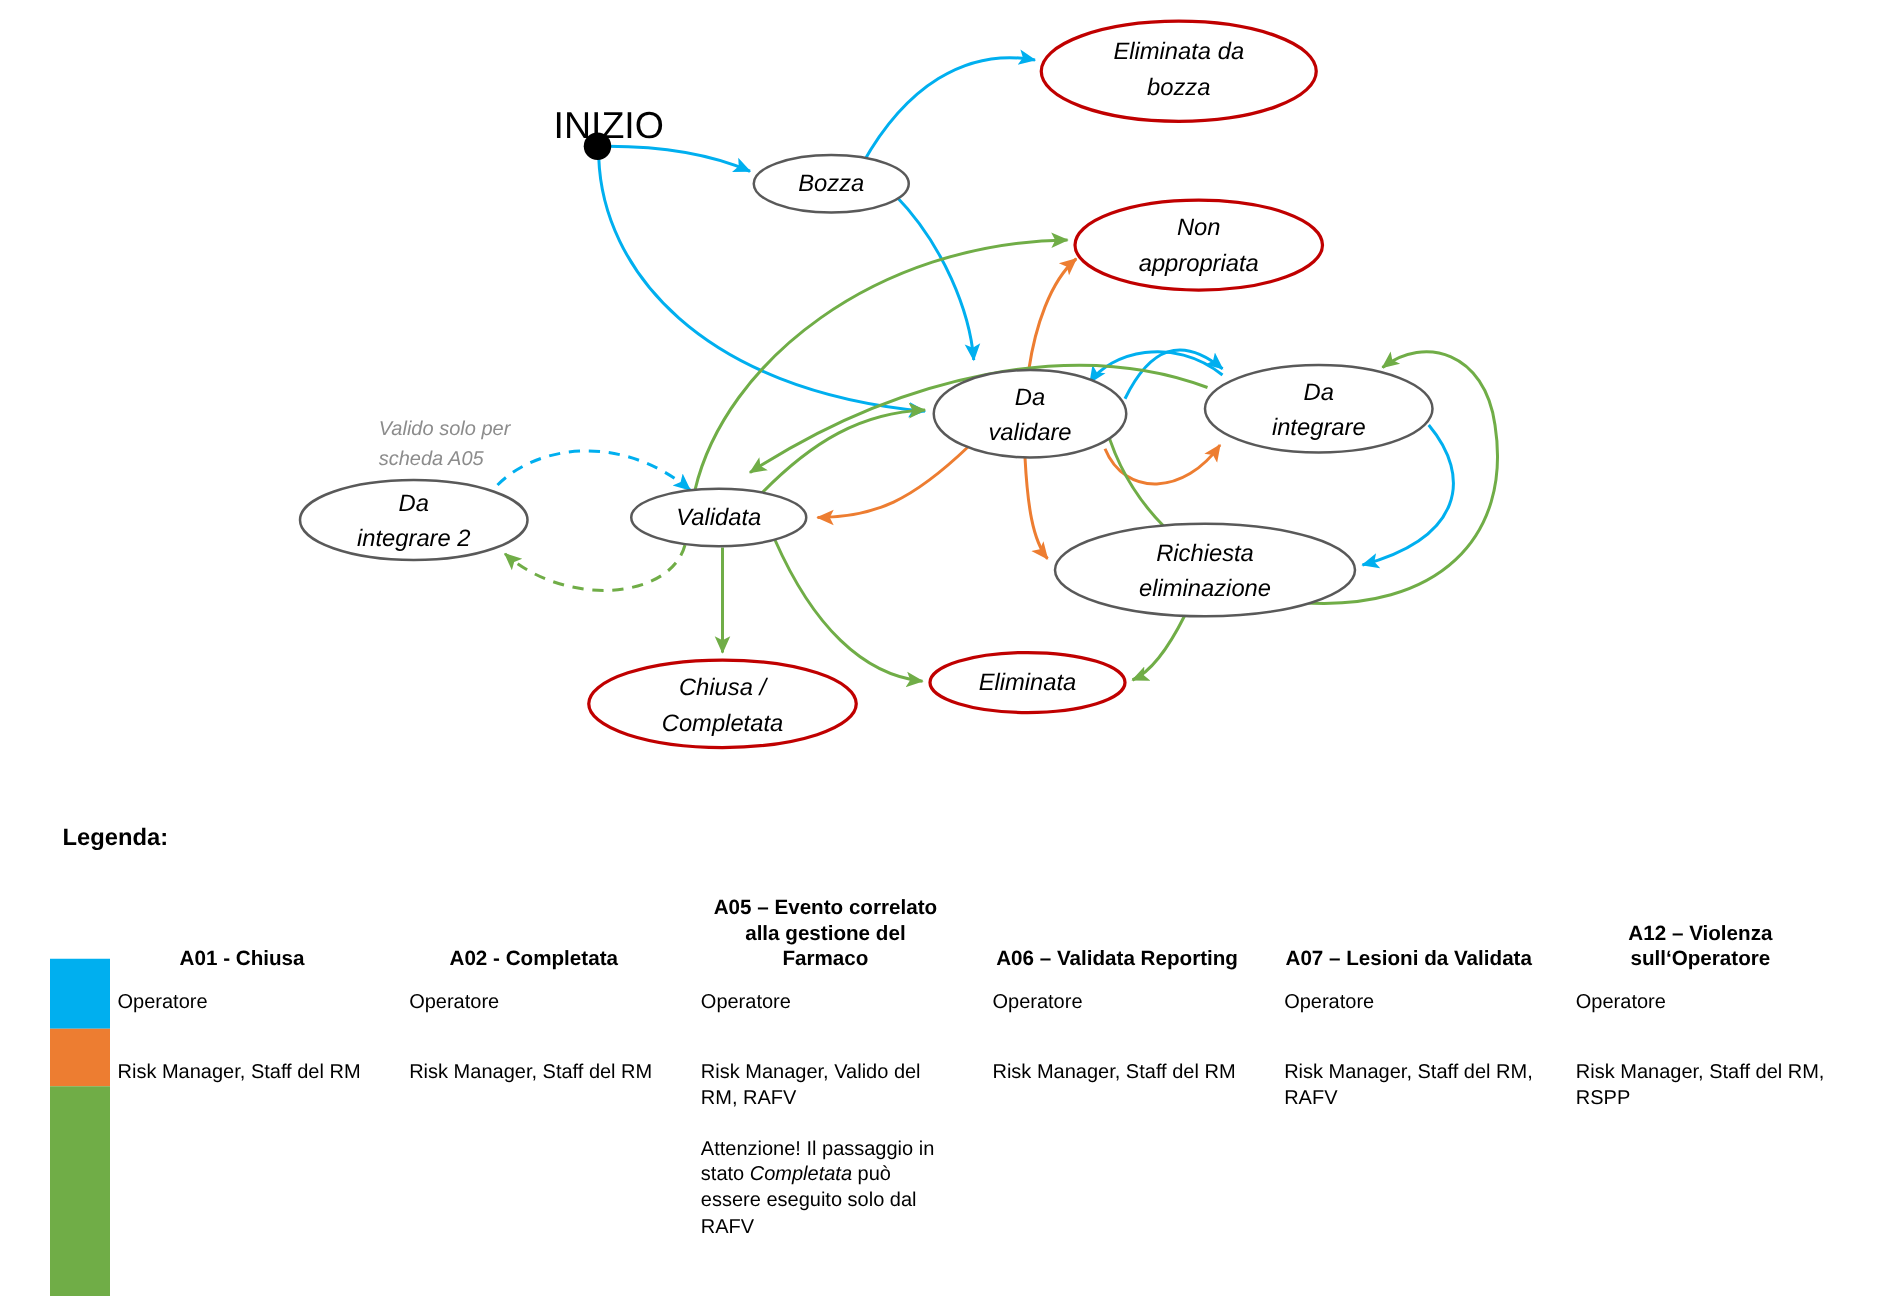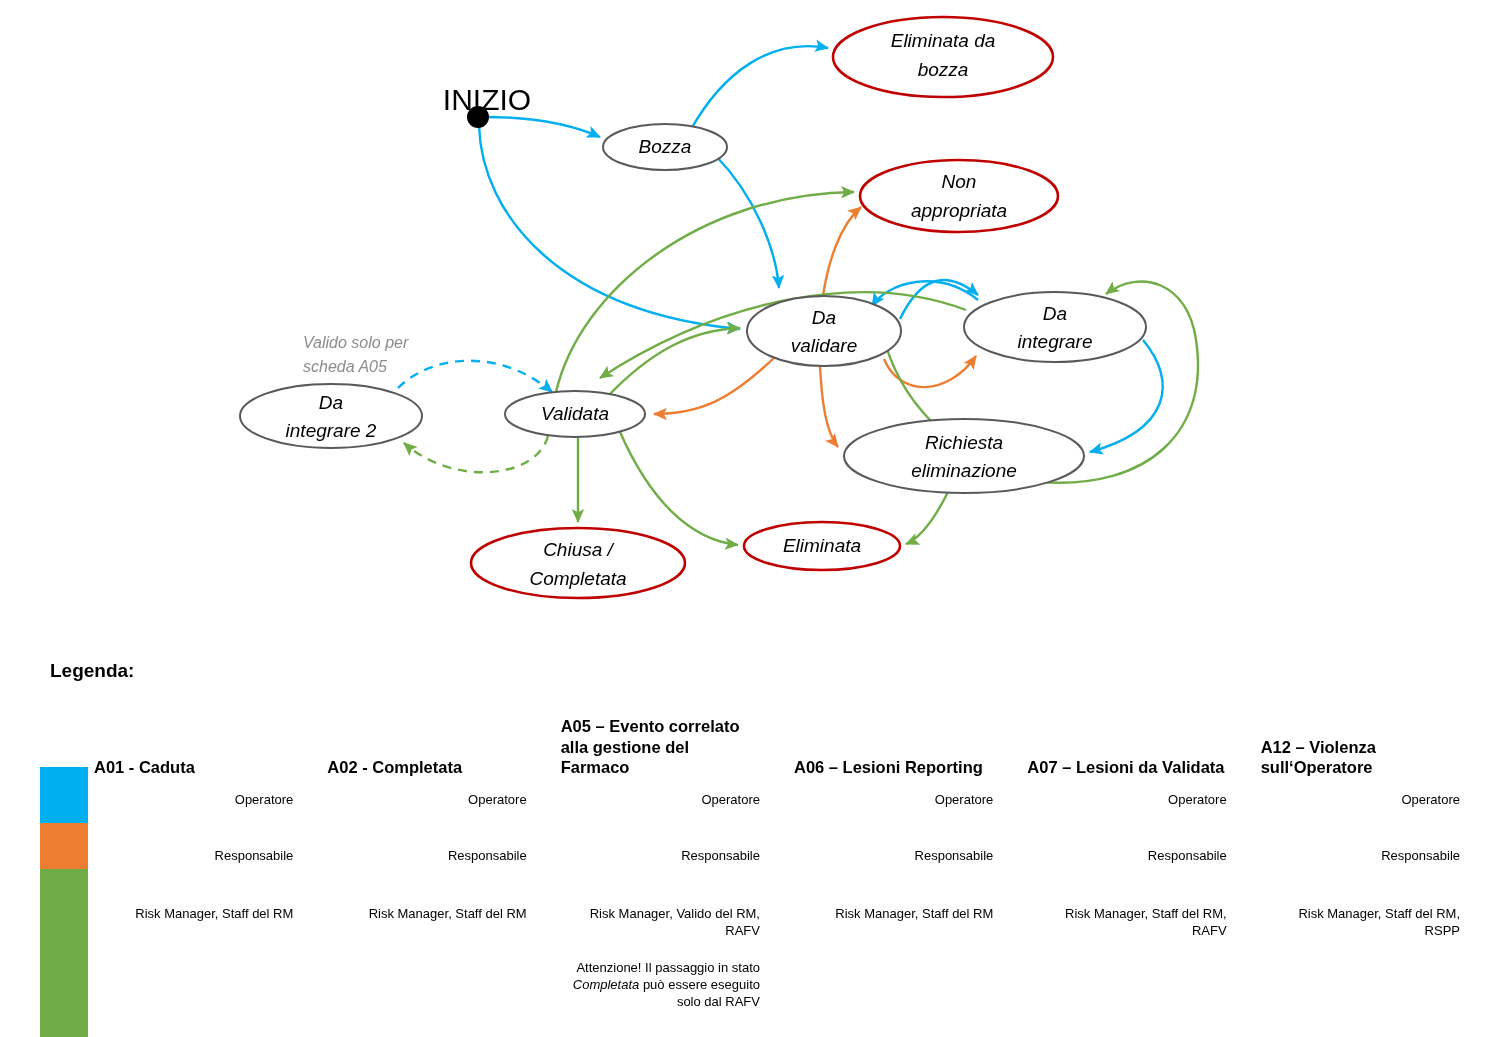--- a/index.html
+++ b/index.html
@@ -93,33 +93,33 @@
     left: 94px;
     top: 40px;
     width: 1400px;
     border-collapse: collapse;
     table-layout: fixed;
   }
   #legend-table col {
     width: 232px;
   }
   #legend-table th {
-    text-align: left;
+    text-align: center;
     vertical-align: bottom;
     font-size: 16.5px;
     font-weight: bold;
     color: #000000;
     padding: 0 34px 14px 0;
     line-height: 1.25;
     height: 86px;
   }
   #legend-table td {
-    text-align: right;
+    text-align: left;
     vertical-align: top;
-    font-size: 13px;
+    font-size: 16px;
     font-weight: normal;
     color: #000000;
     padding: 0 34px 0 0;
     line-height: 1.3;
   }
   .row-operatore td { height: 56px; padding-top: 10px; }
   .row-responsabile td { height: 58px; padding-top: 10px; }
   .row-rm td { height: 160px; padding-top: 8px; }
   .cell-block { display: block; }
   .cell-gap { display: block; height: 20px; }
@@ -268,45 +268,37 @@
     <colgroup>
       <col>
         <col>
         <col>
         <col>
         <col>
         <col>
     </colgroup>
     <thead>
       <tr>
-        <th>A01 - Caduta</th>
+        <th>A01 - Chiusa</th>
         <th>A02 - Completata</th>
         <th>A05 – Evento correlato alla gestione del Farmaco</th>
-        <th>A06 – Lesioni Reporting</th>
+        <th>A06 – Validata Reporting</th>
         <th>A07 – Lesioni da Validata</th>
         <th>A12 – Violenza sull‘Operatore</th>
       </tr>
     </thead>
     <tbody>
       <tr class="row-operatore">
         <td>Operatore</td>
         <td>Operatore</td>
         <td>Operatore</td>
         <td>Operatore</td>
         <td>Operatore</td>
         <td>Operatore</td>
       </tr>
-      <tr class="row-responsabile">
-        <td>Responsabile</td>
-        <td>Responsabile</td>
-        <td>Responsabile</td>
-        <td>Responsabile</td>
-        <td>Responsabile</td>
-        <td>Responsabile</td>
-      </tr>
       <tr class="row-rm">
         <td>
           <span class="cell-block">Risk Manager, Staff del RM</span>
         </td>
         <td>
           <span class="cell-block">Risk Manager, Staff del RM</span>
         </td>
         <td style="vertical-align:top;padding-top:0;">
           <span class="cell-block">Risk Manager, Valido del RM, RAFV</span>
           <span class="cell-gap"></span>

